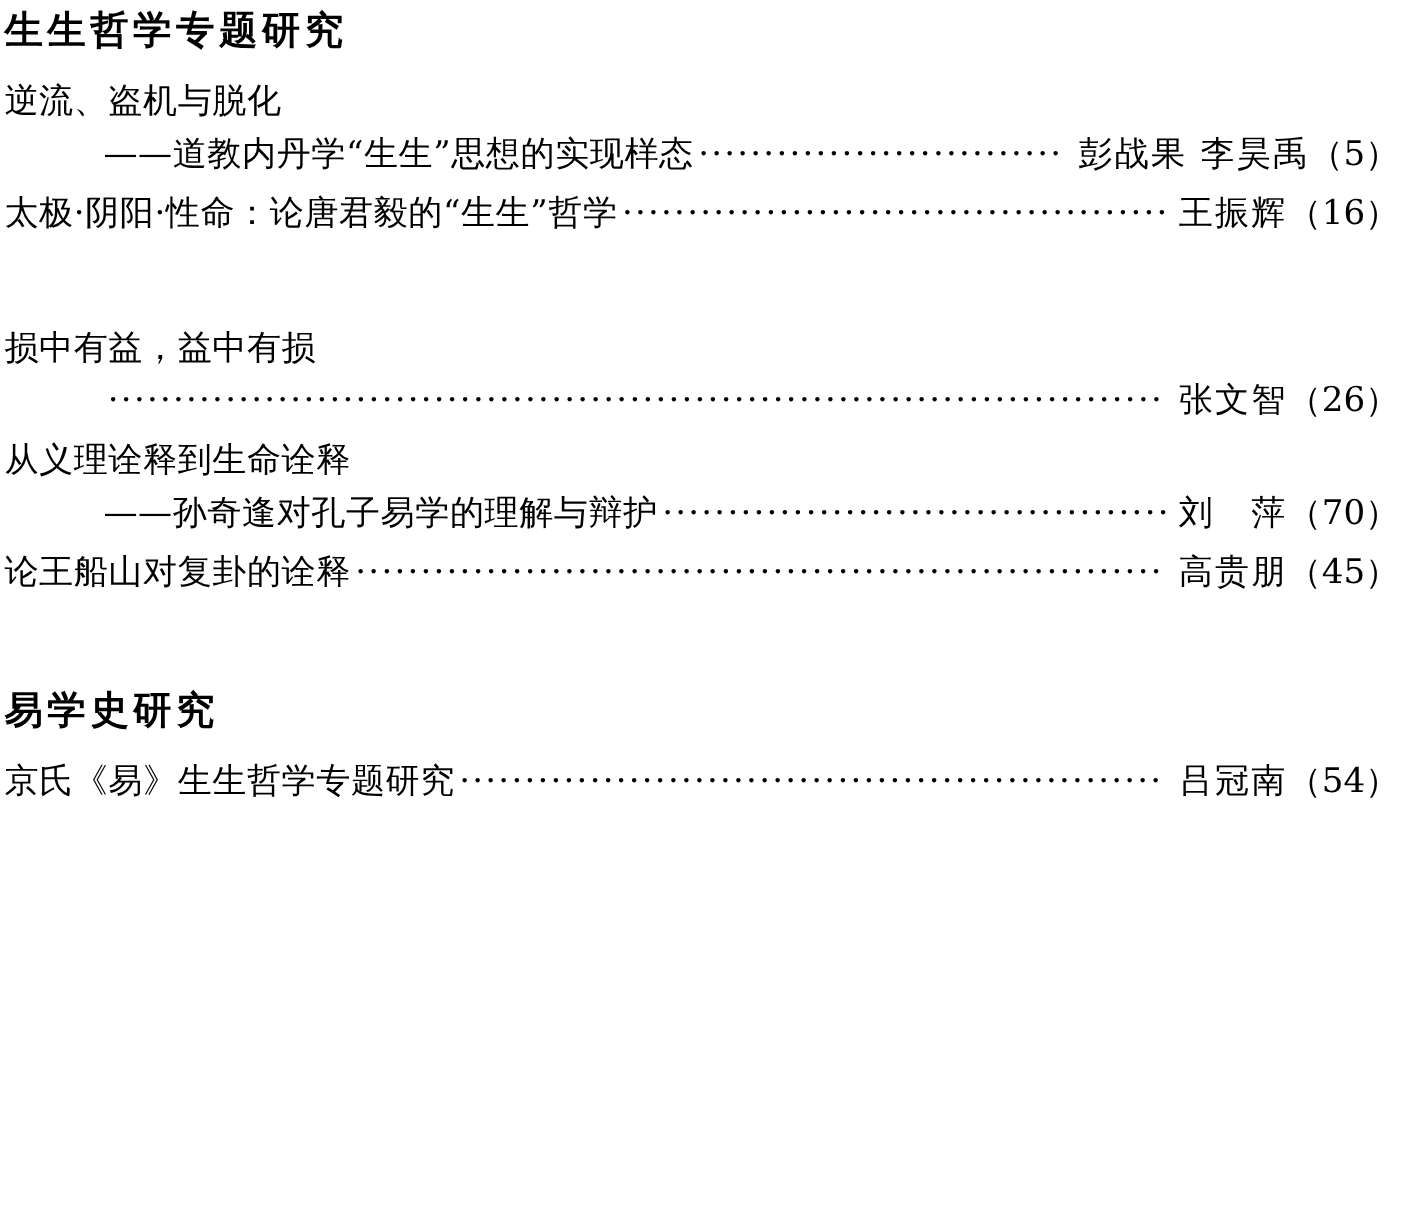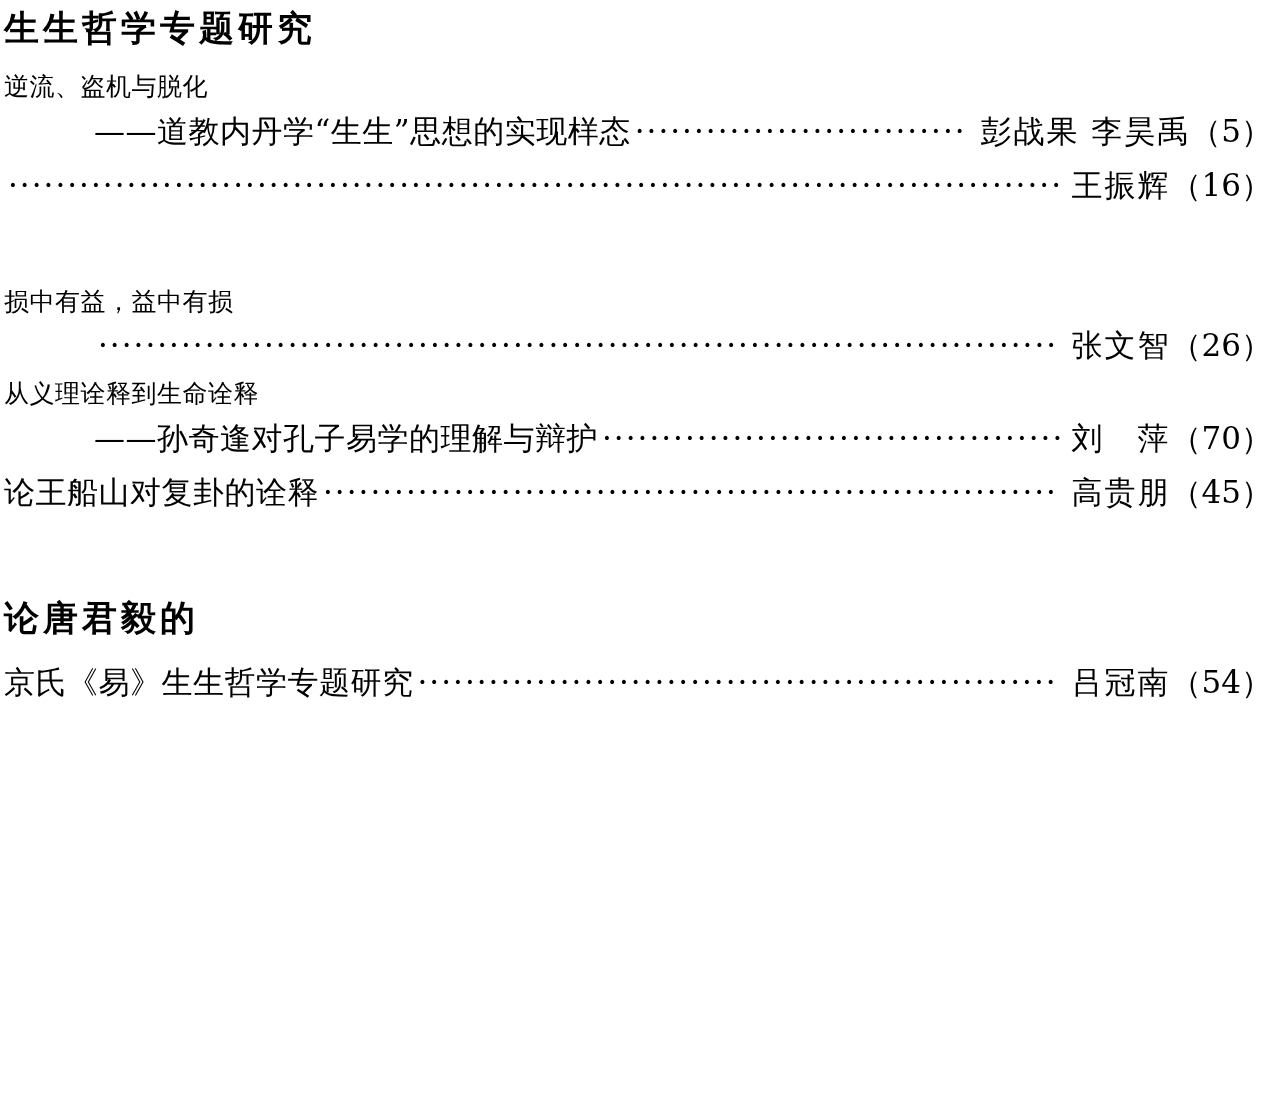--- a/index.html
+++ b/index.html
@@ -73,21 +73,21 @@
   .gap-xl { height: 74px; }
   .continued-line {
     display: flex;
     align-items: baseline;
     font-size: 31px;
     line-height: 1.55;
     white-space: nowrap;
     padding-left: 90px;
   }
   .title-line-plain {
-    font-size: 25px;
+    font-size: 31px;
     line-height: 1.55;
     letter-spacing: 0.5px;
     white-space: nowrap;
   }
 </style>
 </head>
 <body>
 
 <div class="page">
 
@@ -99,20 +99,21 @@
       <div class="continued-line">
         <span class="txt">——道教内丹学“生生”思想的实现样态</span>
         <span class="leader"></span>
         <span class="authors">彭战果 李昊禹</span>
         <span class="page-no">（5）</span>
       </div>
     </div>
 
     <div class="entry">
       <div class="line">
+        <span class="txt">太极·阴阳·性命：论唐君毅的“生生”哲学</span>
         <span class="leader"></span>
         <span class="authors">王振辉</span>
         <span class="page-no">（16）</span>
       </div>
     </div>
   </div>
 
   <div class="gap-lg"></div>
 
   <div class="section">
@@ -142,21 +143,21 @@
         <span class="leader"></span>
         <span class="authors">高贵朋</span>
         <span class="page-no">（45）</span>
       </div>
     </div>
   </div>
 
   <div class="gap-xl"></div>
 
   <div class="section">
-    <div class="section-title">论唐君毅的</div>
+    <div class="section-title">易学史研究</div>
 
     <div class="entry">
       <div class="line">
         <span class="txt">京氏《易》生生哲学专题研究</span>
         <span class="leader"></span>
         <span class="authors">吕冠南</span>
         <span class="page-no">（54）</span>
       </div>
     </div>
   </div>

